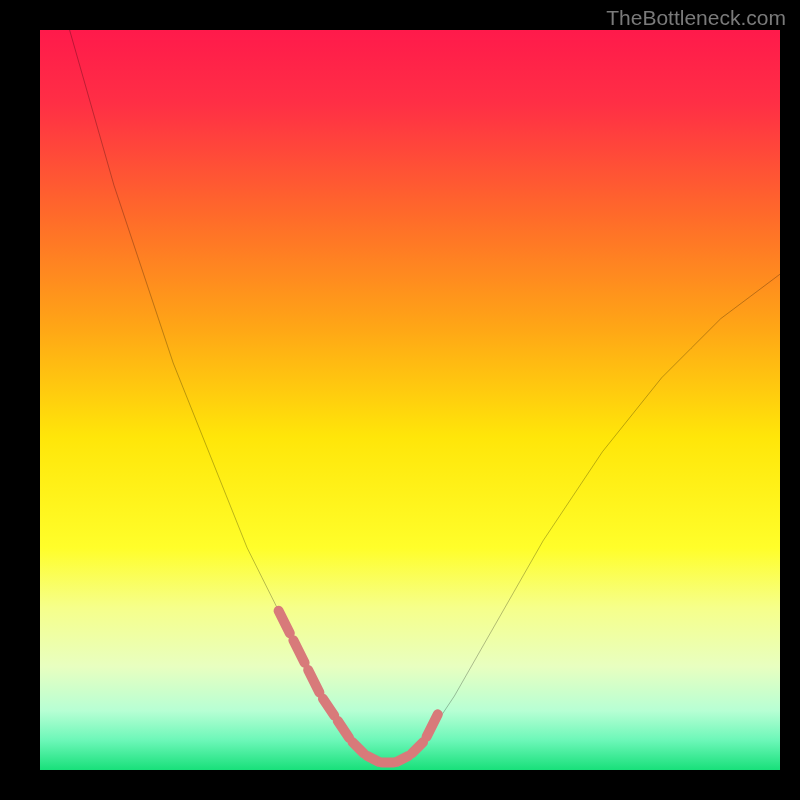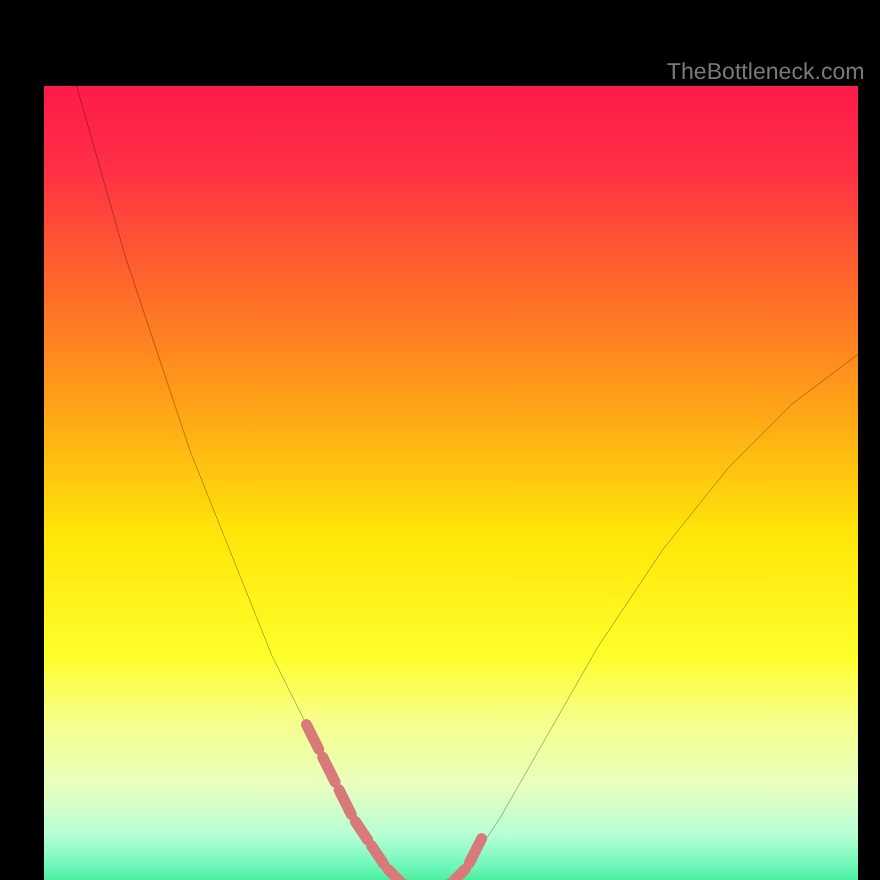--- a/index.html
+++ b/index.html
@@ -11,21 +11,20 @@
     overflow: hidden;
     font-family: Arial, Helvetica, sans-serif;
   }
   .frame {
     position: absolute;
     left: 0;
     top: 0;
     width: 800px;
     height: 696px;
     background: #000;
-    margin-top: 48px;
   }
   .plot-area {
     position: absolute;
     left: 40px;
     top: 30px;
     width: 740px;
     height: 740px;
     overflow: hidden;
   }
   .gradient-bg {

